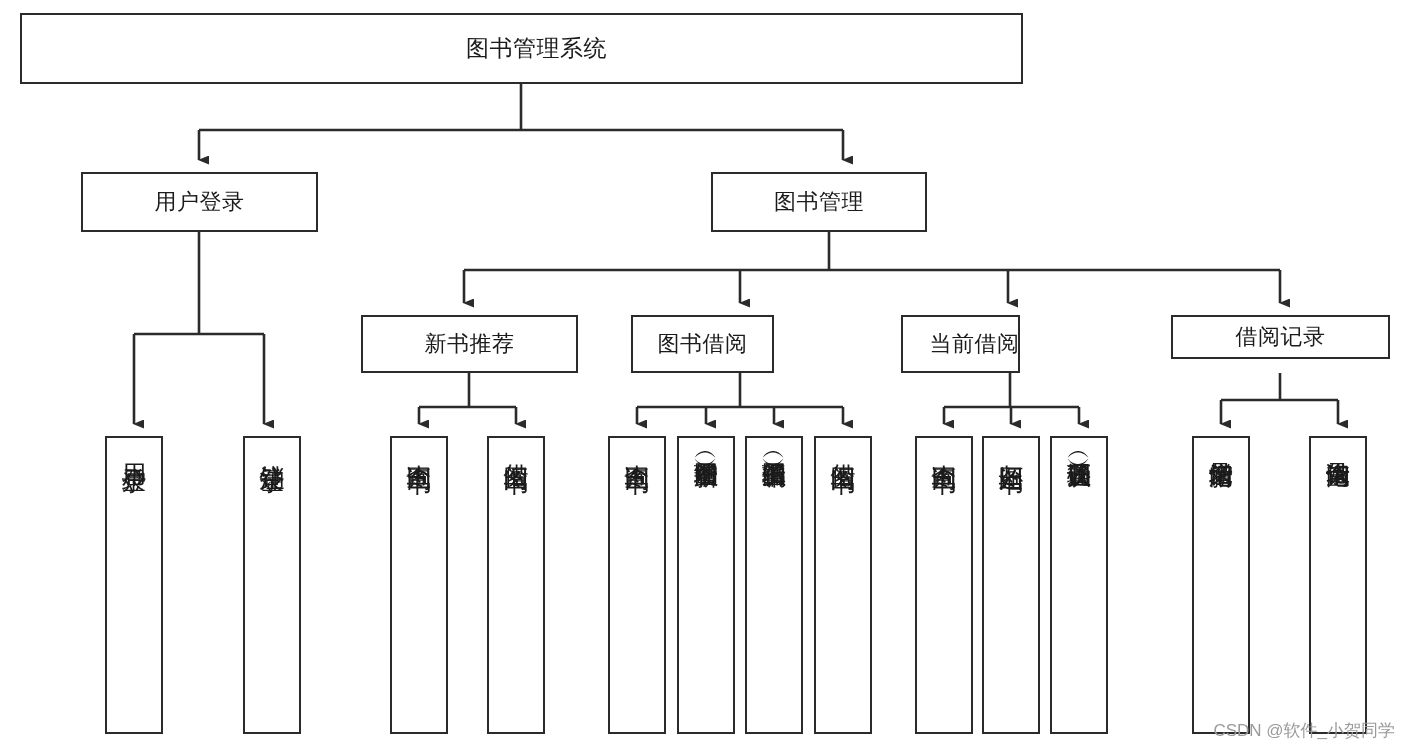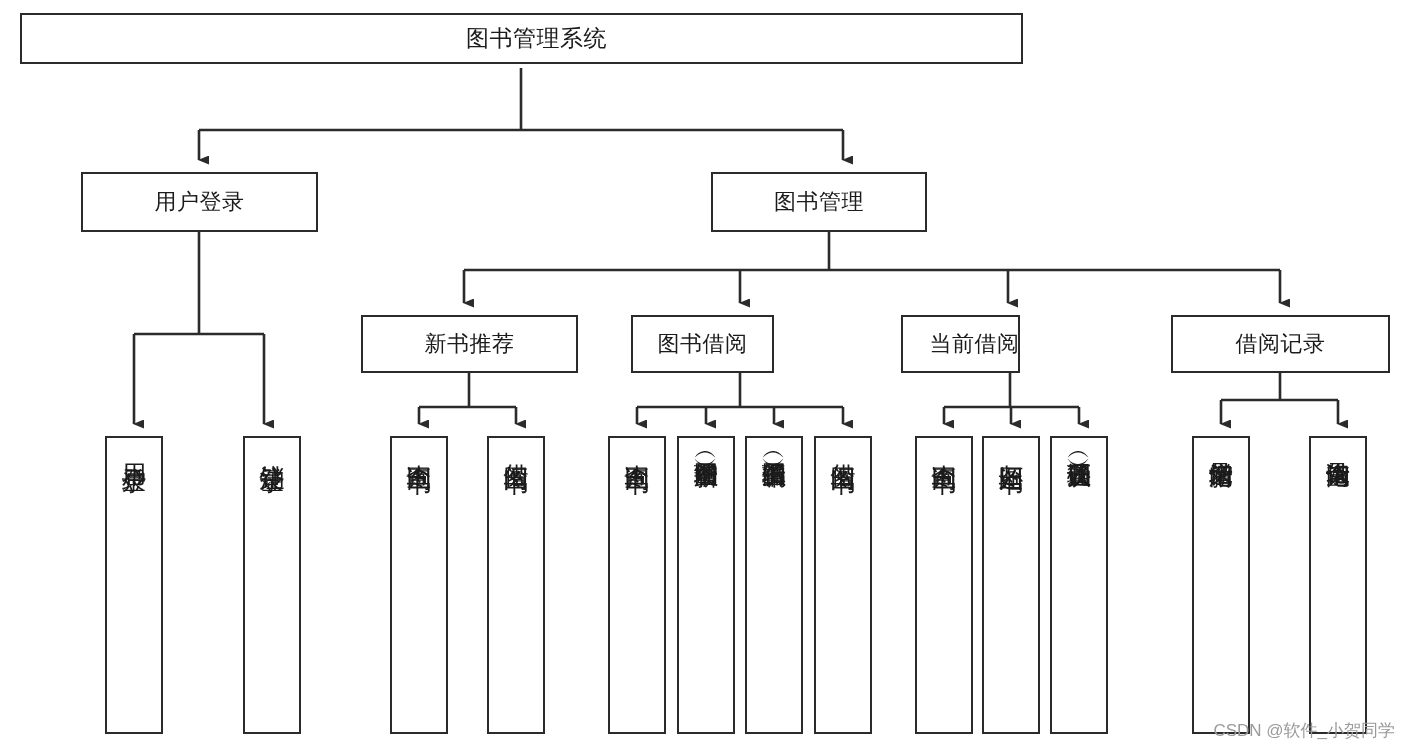--- a/index.html
+++ b/index.html
@@ -117,21 +117,21 @@
       <path d="M1011,407 L1011,424" marker-end="url(#arrow)"></path>
       <path d="M1079,407 L1079,424" marker-end="url(#arrow)"></path>
 
       <path d="M1280,373 L1280,400"></path>
       <path d="M1221,400 L1338,400"></path>
       <path d="M1221,400 L1221,424" marker-end="url(#arrow)"></path>
       <path d="M1338,400 L1338,424" marker-end="url(#arrow)"></path>
     </g>
   </svg>
 
-  <div class="node h root" style="left:20px;top:13px;width:1003px;height:51px;padding-left:30px;">
+  <div class="node h root" style="left:20px;top:13px;width:1003px;height:71px;padding-left:30px;">
     <span class="lbl">图书管理系统</span>
   </div>
 
   <div class="node h" style="left:81px;top:172px;width:237px;height:60px;">
     <span class="lbl">用户登录</span>
   </div>
 
   <div class="node h" style="left:711px;top:172px;width:216px;height:60px;">
     <span class="lbl">图书管理</span>
   </div>
@@ -141,21 +141,21 @@
   </div>
 
   <div class="node h" style="left:361px;top:315px;width:217px;height:58px;">
     <span class="lbl">新书推荐</span>
   </div>
 
   <div class="node h" style="left:901px;top:315px;width:119px;height:58px;padding-left:28px;">
     <span class="lbl">当前借阅</span>
   </div>
 
-  <div class="node h" style="left:1171px;top:315px;width:219px;height:58px;font-family:Liberation Serif, serif;">
+  <div class="node h" style="left:1171px;top:315px;width:219px;height:44px;font-family:Liberation Serif, serif;">
     <span class="lbl">借阅记录</span>
   </div>
 
   <div class="node v" style="left:105px;top:436px;width:58px;height:298px;">
     <span class="lbl">用户登录</span>
   </div>
   <div class="node v" style="left:243px;top:436px;width:58px;height:298px;">
     <span class="lbl">注销登录</span>
   </div>
 

